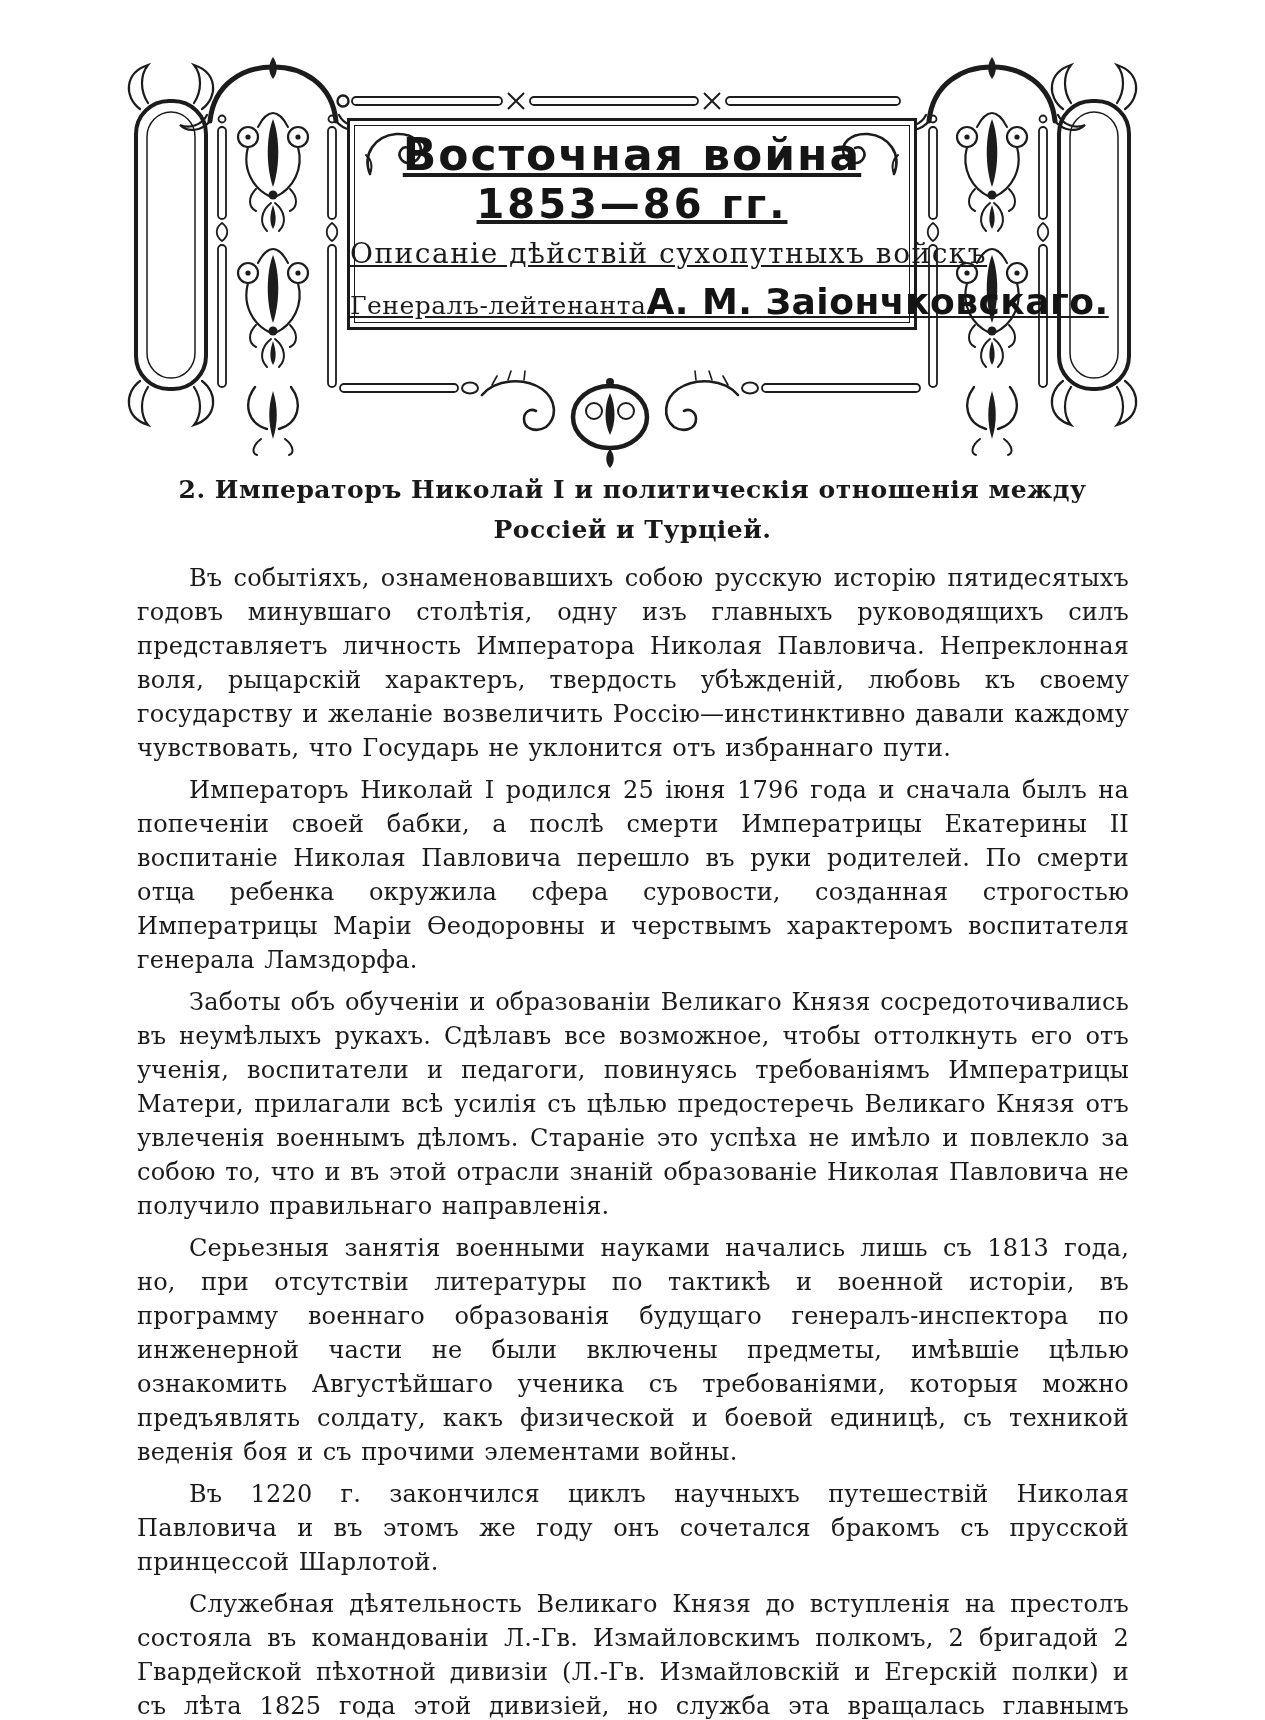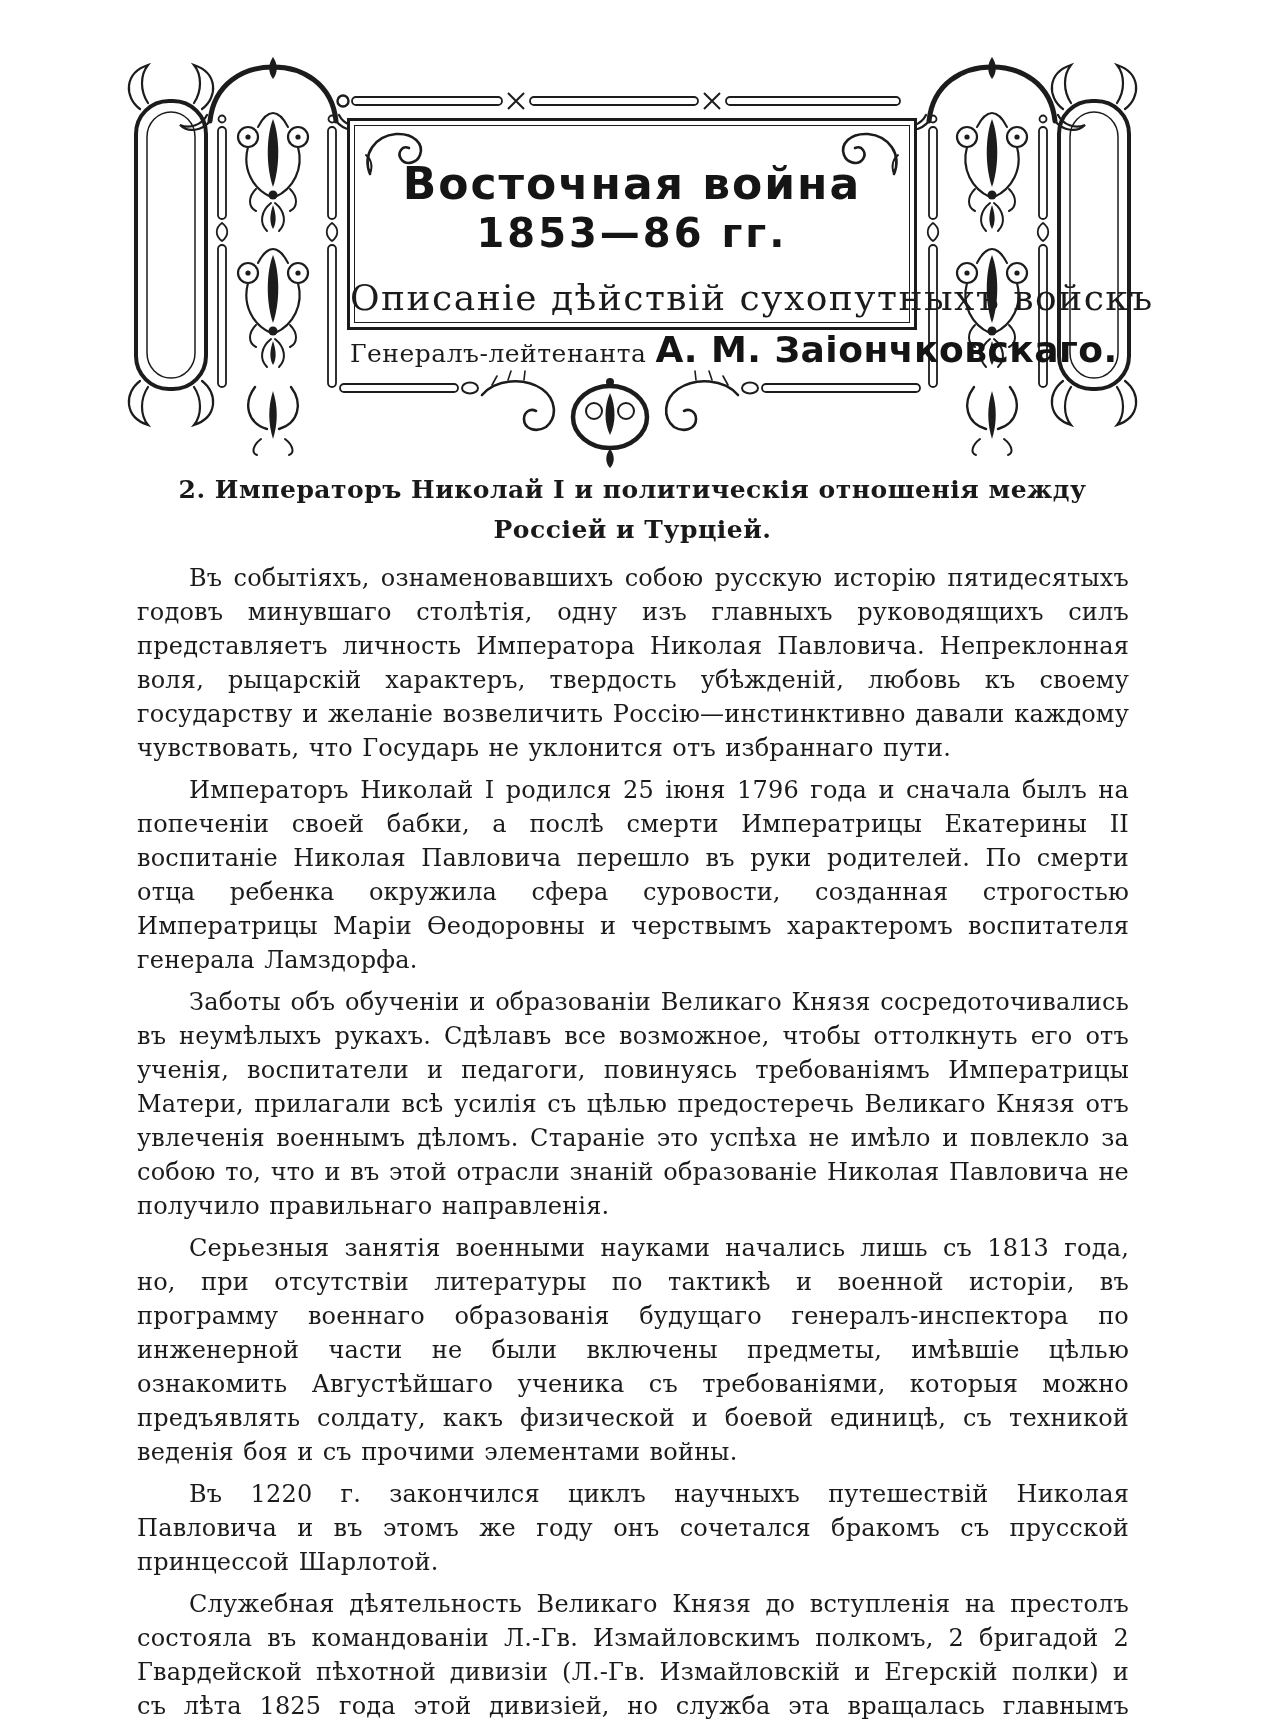--- a/index.html
+++ b/index.html
@@ -23,34 +23,34 @@
     border:3px solid #1b1b1b;
     background:#ffffff;
     text-align:center;
   }
   .title-box::before{
     content:"";position:absolute;inset:4px;border:1.5px solid #1b1b1b;pointer-events:none;
   }
   .corner-curl{position:absolute;top:7px;width:66px;height:50px;}
   .corner-curl.left{left:10px;}
   .corner-curl.right{right:10px;transform:scaleX(-1);}
-  .title-inner{position:relative;padding-top:40px;}
+  .title-inner{position:relative;padding-top:11px;text-decoration:underline;}
   .book-title-1{
     font-family:"DejaVu Sans", sans-serif;font-weight:bold;
     font-size:44px;line-height:1.05;letter-spacing:2px;color:#151515;
   }
   .book-title-2{
     font-family:"DejaVu Sans", sans-serif;font-weight:bold;
     font-size:40px;line-height:1.1;letter-spacing:3px;color:#151515;margin-top:4px;
   }
   .book-subtitle{
-    font-size:36px;line-height:1.1;letter-spacing:1.5px;margin-top:23px;white-space:nowrap;
+    font-size:28px;line-height:1.1;letter-spacing:1.5px;margin-top:13px;white-space:nowrap;
   }
   .book-author{margin-top:11px;font-size:25px;white-space:nowrap;}
-  .author-prefix{letter-spacing:0.5px;margin-right:9px;}
+  .author-prefix{letter-spacing:0.5px;margin-right:0;}
   .author-name{
     font-family:"DejaVu Sans", sans-serif;font-weight:bold;font-size:36px;letter-spacing:0.5px;color:#141414;
   }
 
   
   .section-heading{
     position:absolute;top:470px;left:50%;transform:translateX(-50%);
     width:1020px;
     text-align:center;
     font-weight:bold;

